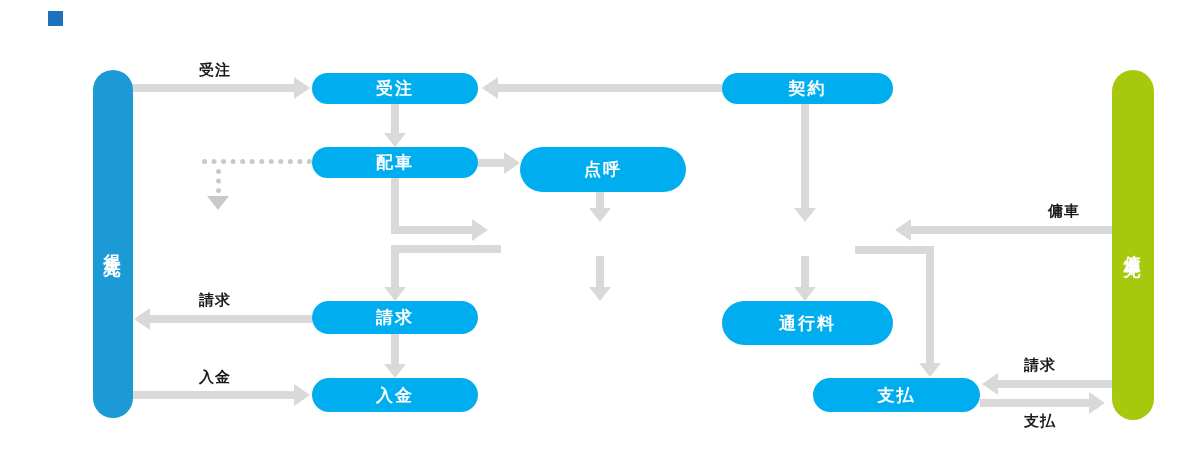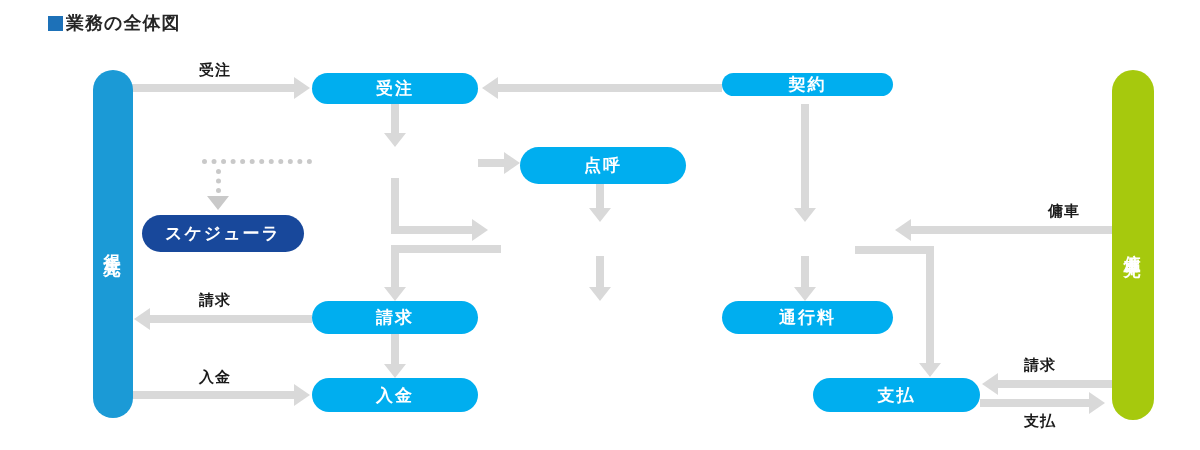--- a/index.html
+++ b/index.html
@@ -44,21 +44,20 @@
     text-align:center; z-index:4; letter-spacing:1px;
   }
 </style>
 </head>
 <body>
 
 <div id="canvas">
 
   <div class="title">
     <span class="sq"></span>
-    <span>業務の全体図</span>
   </div>
 
   <div class="bar customer" style="left:93px; top:70px; width:40px; height:348px;">得意先</div>
   <div class="bar sub" style="left:1112px; top:70px; width:42px; height:350px;">傭車先</div>
 
   <div class="hline" style="left:130px; top:84px; width:164px;"></div>
   <div class="head r" style="left:294px; top:77px;"></div>
   <div class="flow-label" style="left:175px; top:61px; width:80px;">受注</div>
 
   <div class="head l" style="left:482px; top:77px;"></div>
@@ -115,21 +114,21 @@
 
   <div class="head l" style="left:982px; top:373px;"></div>
   <div class="hline" style="left:998px; top:380px; width:114px;"></div>
   <div class="flow-label" style="left:995px; top:356px; width:90px;">請求</div>
 
   <div class="hline" style="left:980px; top:399px; width:109px;"></div>
   <div class="head r" style="left:1089px; top:392px;"></div>
   <div class="flow-label" style="left:995px; top:412px; width:90px;">支払</div>
 
   <div class="node" style="left:312px; top:73px; width:166px; height:31px;">受注</div>
-  <div class="node" style="left:722px; top:73px; width:171px; height:23px;">契約</div>
-  <div class="node" style="left:520px; top:147px; width:166px; height:37px;">点呼</div>
-  <div class="node dark" style="left:142px; top:215px; width:162px; height:37px;">スケジューラ</div>
+  <div class="node" style="left:722px; top:73px; width:171px; height:31px;">契約</div>
+  <div class="node" style="left:312px; top:147px; width:166px; height:31px;">配車</div>
+  <div class="node" style="left:520px; top:147px; width:166px; height:45px;">点呼</div>
   <div class="node" style="left:312px; top:301px; width:166px; height:33px;">請求</div>
-  <div class="node" style="left:722px; top:301px; width:171px; height:33px;">通行料</div>
+  <div class="node" style="left:722px; top:301px; width:171px; height:44px;">通行料</div>
   <div class="node" style="left:312px; top:378px; width:166px; height:34px;">入金</div>
   <div class="node" style="left:813px; top:378px; width:167px; height:34px;">支払</div>
 
 </div>
 
 </body></html>

